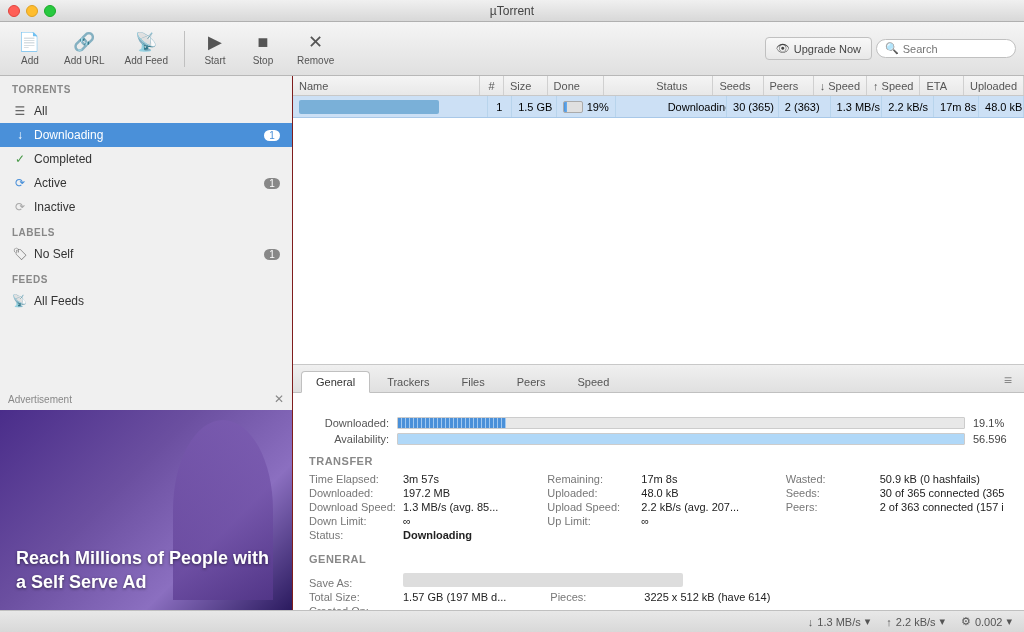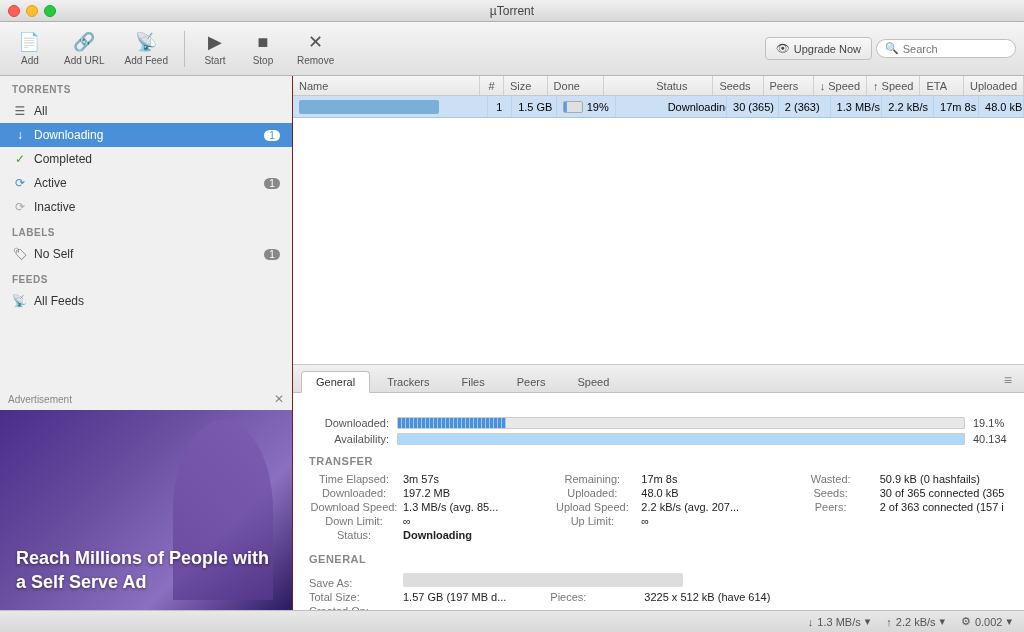--- a/index.html
+++ b/index.html
@@ -338,21 +338,20 @@
       color: #888;
       text-transform: uppercase;
       margin: 10px 0 6px;
       letter-spacing: 0.5px;
     }
 
     .stats-grid {
       display: grid;
       grid-template-columns: 1fr 1fr 1fr;
       gap: 3px 16px;
-      text-align: center;
     }
     .stat-row {
       display: flex;
       gap: 4px;
       align-items: baseline;
       margin-bottom: 2px;
     }
     .stat-key {
       font-size: 11px;
       color: #777;
@@ -563,21 +562,21 @@
             <div class="detail-progress-fill" style="width:19%"></div>
           </div>
           <span class="progress-pct">19.1%</span>
         </div>
 
         <div class="progress-row">
           <span class="progress-label">Availability:</span>
           <div class="detail-progress-bar">
             <div class="detail-progress-fill avail-bar" style="width:100%"></div>
           </div>
-          <span class="progress-pct">40.134</span>
+          <span class="progress-pct">56.596</span>
         </div>
 
         <div class="section-title">TRANSFER</div>
 
         <div class="stats-grid">
 
           <div>
             <div class="stat-row">
               <span class="stat-key">Time Elapsed:</span>
               <span class="stat-val">3m 57s</span>

